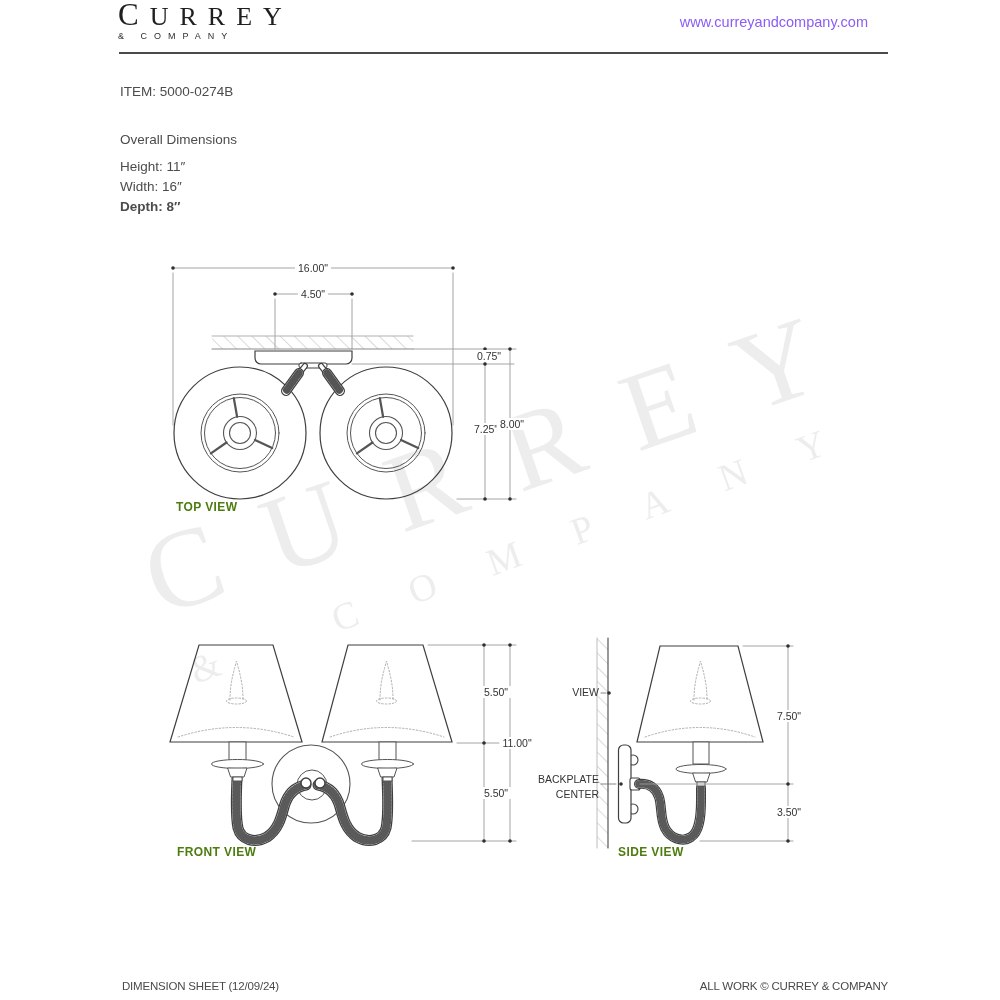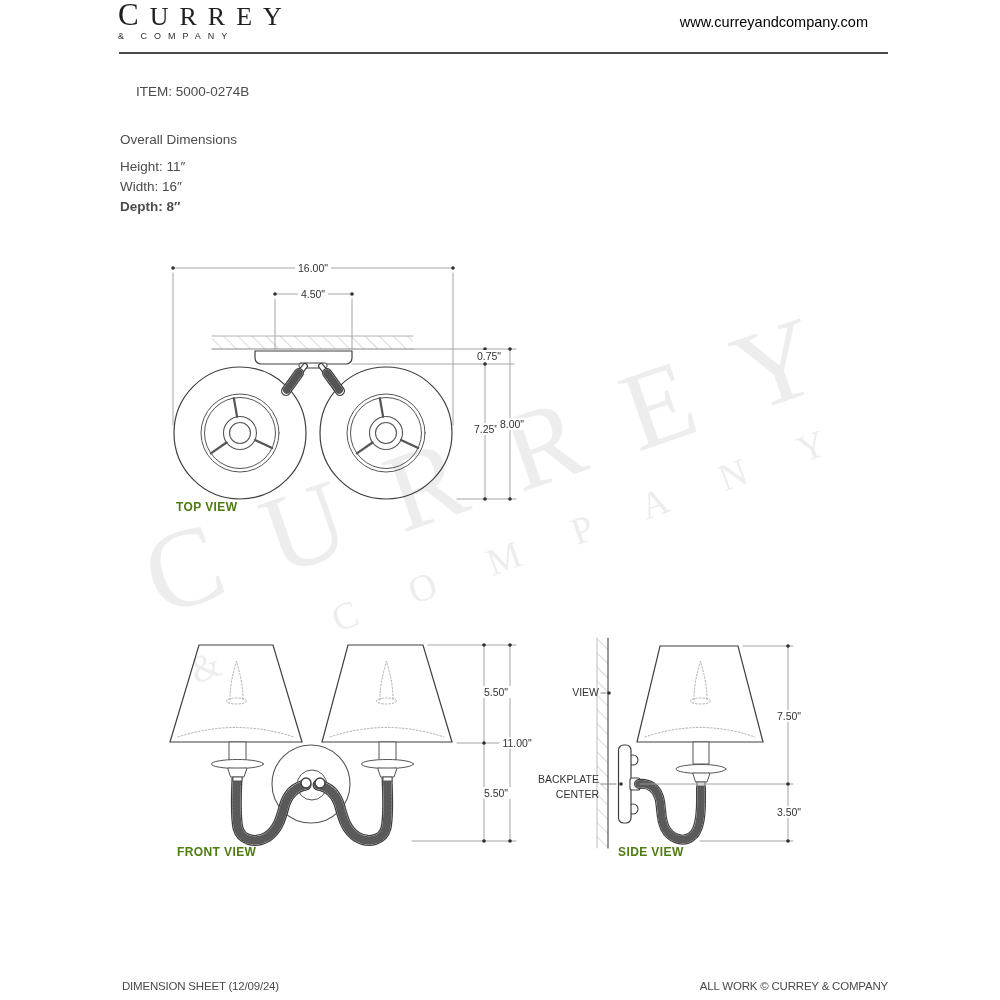--- a/index.html
+++ b/index.html
@@ -3,25 +3,25 @@
 <meta charset="utf-8">
 <style>
   html,body{margin:0;padding:0;background:#fff;}
   .page{position:relative;width:1000px;height:1000px;background:#fff;overflow:hidden;
         font-family:"Liberation Sans",sans-serif;color:#4b4b4b;border-radius:26px;}
   
   .logo{position:absolute;left:118px;top:2px;color:#1f1f1f;}
   .logo-line1{font-family:"Liberation Serif",serif;font-size:26px;line-height:26px;letter-spacing:11px;}
   .logo-c{font-size:31px;}
   .logo-sub{display:block;margin-top:1px;font-size:9px;letter-spacing:7px;color:#2e2e2e;}
-  .website{position:absolute;right:132px;top:14px;font-size:14.5px;color:#000000;}
+  .website{position:absolute;right:132px;top:14px;font-size:14.5px;color:#8b5cf6;}
   .header-rule{position:absolute;left:119px;top:52px;width:769px;height:2px;background:#4a4a4a;}
   
   .info span{position:absolute;left:120px;font-size:13.5px;color:#4c4c4c;white-space:nowrap;}
-  .it{top:84px;margin-left:16px;} .od{top:120px;margin-top:12px;} .hh{top:159px;} .ww{top:179px;} .dd{top:199px;font-weight:bold;}
+  .it{top:84px;} .od{top:120px;margin-top:12px;} .hh{top:159px;} .ww{top:179px;} .dd{top:199px;font-weight:bold;}
   
   .wm{position:absolute;font-family:"Liberation Serif",serif;color:#ededed;white-space:nowrap;z-index:0;}
   .wm1{left:505px;top:458px;transform:translate(-50%,-50%) rotate(-19deg);font-size:112px;letter-spacing:50px;}
   .wm2{left:534px;top:547px;transform:translate(-50%,-50%) rotate(-20deg);font-size:38px;letter-spacing:56px;}
   
   .draw{position:absolute;left:0;top:0;z-index:1;}
   
   .dim{position:absolute;z-index:2;transform:translate(-50%,-50%);font-size:10.5px;color:#333;
        background:#fff;padding:0 3px;white-space:nowrap;}
   .vlabel{position:absolute;z-index:2;font-size:12px;font-weight:600;letter-spacing:.4px;color:#4d7c0f;white-space:nowrap;}

